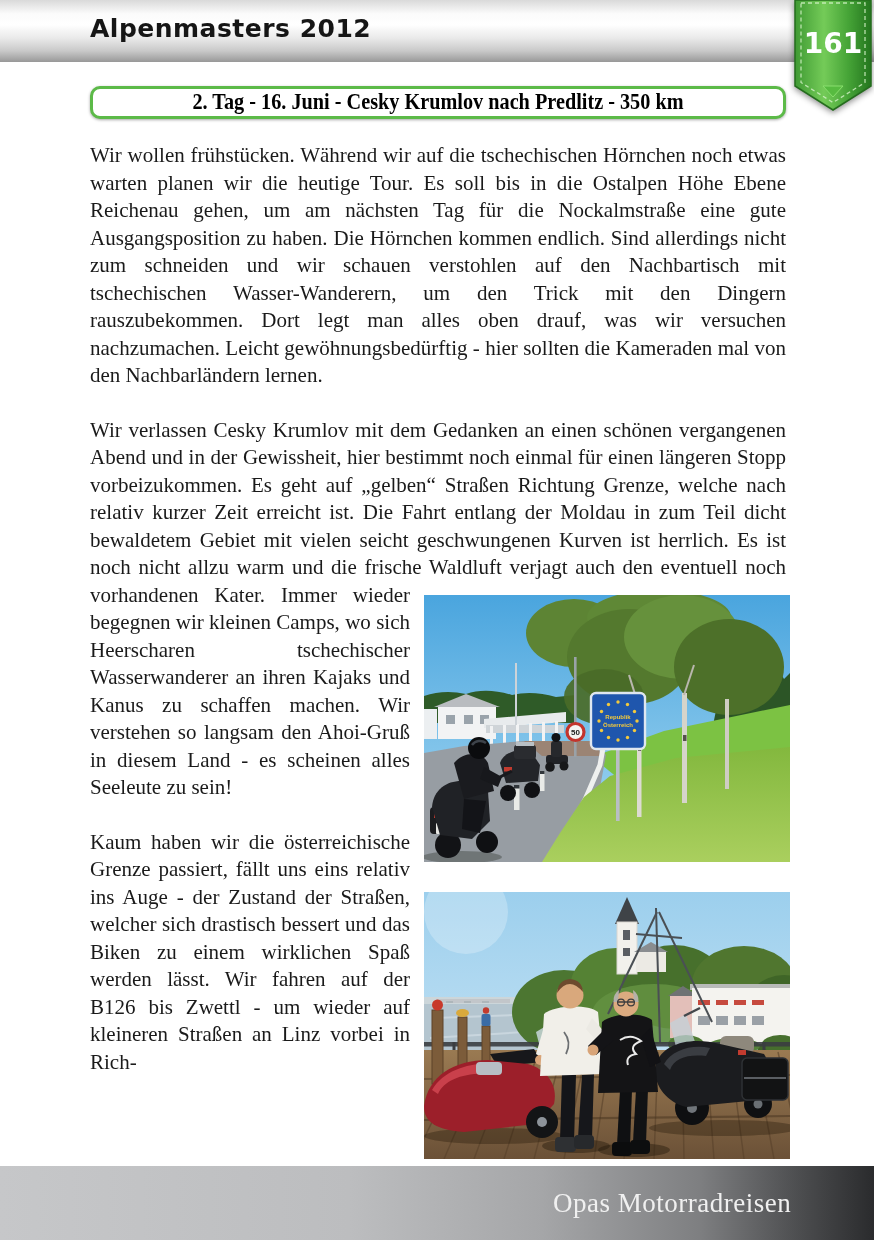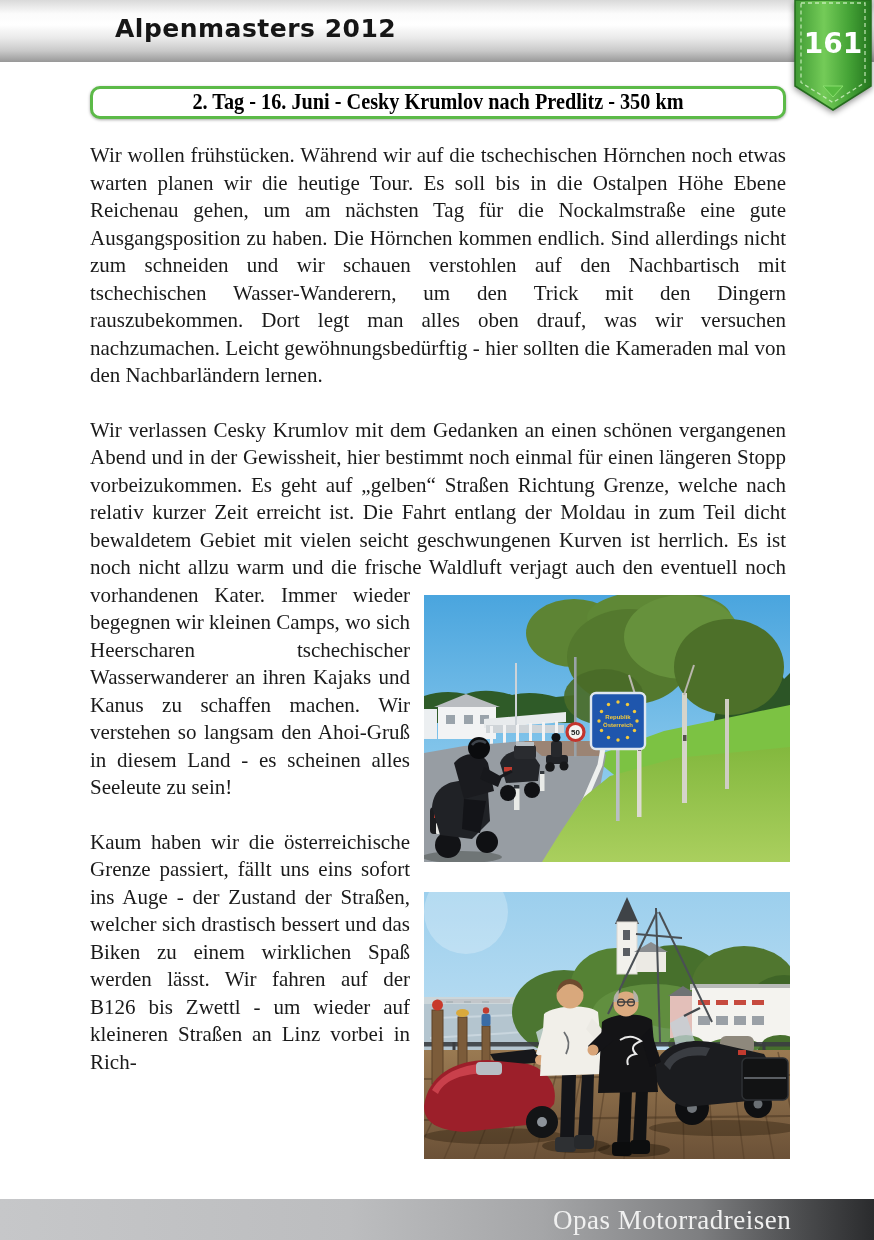--- a/index.html
+++ b/index.html
@@ -4,21 +4,21 @@
 <style>
   html,body{margin:0;padding:0;}
   body{width:874px;height:1240px;background:#ffffff;position:relative;overflow:hidden;
        font-family:"Liberation Serif","DejaVu Serif",serif;color:#1a1a1a;}
   .page{position:absolute;inset:0;}
 
   
   .header{position:absolute;top:0;left:0;width:874px;height:62px;
           background:linear-gradient(180deg,#d9d9d9 0%,#fbfbfb 22%,#ffffff 40%,#e9e9e9 62%,#c9c9c9 82%,#989898 100%);}
   .header-title{position:absolute;left:90px;top:14px;font-family:"DejaVu Sans",sans-serif;
-          font-size:25px;font-weight:700;letter-spacing:.5px;color:#161616;margin-left:25px;}
+          font-size:25px;font-weight:700;letter-spacing:.5px;color:#161616;}
 
   
   .ribbon{position:absolute;top:0;right:0;width:82px;height:114px;filter:drop-shadow(0 2px 3px rgba(0,0,0,.45));}
   .ribbon svg{display:block;}
   .ribbon text{font-family:"DejaVu Sans",sans-serif;font-weight:700;}
 
   
   .content{position:absolute;left:90px;right:88px;top:86px;}
   .title-box{height:27px;border:3px solid #5cba48;border-radius:10px;background:#fff;
              box-shadow:inset 0 0 0 2px #ffffff,0 1px 3px rgba(0,0,0,.35);
@@ -26,21 +26,21 @@
   .title-box span{font-family:"Liberation Serif","DejaVu Serif",serif;font-weight:700;font-size:23px;
              white-space:nowrap;transform:scaleX(.88);color:#000;}
 
   .para{margin:0 0 27px 0;font-size:21px;line-height:27.5px;text-align:justify;}
   .ph-spacer{float:right;width:1px;height:178px;margin-right:-1px;}
   .photo-stack{float:right;clear:right;width:366px;margin:0 -4px 22px 14px;
                display:flex;flex-direction:column;gap:30px;}
   .photo{display:block;width:366px;height:267px;}
 
   
-  .footer{position:absolute;left:0;bottom:0;width:874px;height:41px;
+  .footer{position:absolute;left:0;bottom:0;width:874px;height:74px;
           background:linear-gradient(90deg,#c6c7c9 0%,#bcbdbf 40%,#a5a6a8 62%,#7e7f81 80%,#4a4b4d 92%,#2a2b2d 100%);}
   .footer-label{position:absolute;left:553px;top:50%;transform:translateY(-50%);
           font-family:"Liberation Serif","DejaVu Serif",serif;font-size:27px;color:#f0f0f0;letter-spacing:.5px;}
   svg text{font-family:"Liberation Sans","DejaVu Sans",sans-serif;}
 </style>
 </head>
 <body>
 
 <div class="page">
 
@@ -361,21 +361,21 @@
           <path d="M189.5,110 Q189,102 195,98 L194,110 Z" fill="#b5b1a9"></path>
           <path d="M214.5,110 Q215,102 209,98 L210,110 Z" fill="#b5b1a9"></path>
           <line x1="193" y1="110" x2="211" y2="110" stroke="#3c3c3e" stroke-width="1.5"></line>
           <circle cx="197" cy="110.5" r="3.4" fill="none" stroke="#3c3c3e" stroke-width="1.2"></circle>
           <circle cx="207" cy="110.5" r="3.4" fill="none" stroke="#3c3c3e" stroke-width="1.2"></circle>
         </g>
       </svg>
 
     </span><span>Wir verlassen Cesky Krumlov mit dem Gedanken an einen schönen vergangenen Abend und in der Gewissheit, hier bestimmt noch einmal für einen längeren Stopp vorbeizukommen. Es geht auf „gelben“ Straßen Richtung Grenze, welche nach relativ kurzer Zeit erreicht ist. Die Fahrt entlang der Moldau in zum Teil dicht bewaldetem Gebiet mit vielen seicht geschwungenen Kurven ist herrlich. Es ist noch nicht allzu warm und die frische Waldluft verjagt auch den eventuell noch vorhandenen Kater. Immer wieder begegnen wir kleinen Camps, wo sich Heerscharen tschechischer Wasserwanderer an ihren Kajaks und Kanus zu schaffen machen. Wir verstehen so langsam den Ahoi-Gruß in diesem Land - es scheinen alles Seeleute zu sein!</span></p>
 
-    <p class="para"><span>Kaum haben wir die österreichische Grenze passiert, fällt uns eins sofort ins Auge - der Zustand der Straßen, welcher sich drastisch bessert und das Biken zu einem wirklichen Spaß werden lässt. Wir fahren auf der B126 bis Zwettl - um wieder auf kleineren Straßen an Linz vorbei in Rich-</span></p>
+    <p class="para"><span>Kaum haben wir die österreichische Grenze passiert, fällt uns eins relativ ins Auge - der Zustand der Straßen, welcher sich drastisch bessert und das Biken zu einem wirklichen Spaß werden lässt. Wir fahren auf der B126 bis Zwettl - um wieder auf kleineren Straßen an Linz vorbei in Rich-</span></p>
 
   </main>
 
   <footer class="footer">
     <span class="footer-label">Opas Motorradreisen</span>
   </footer>
 
 </div>
 
 </body></html>

